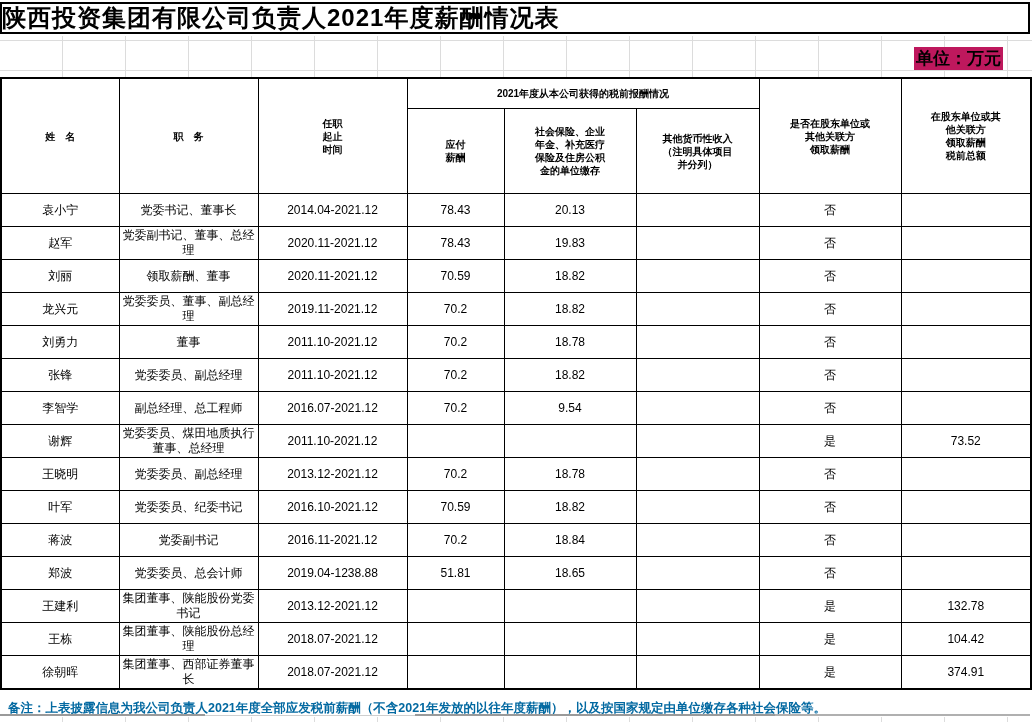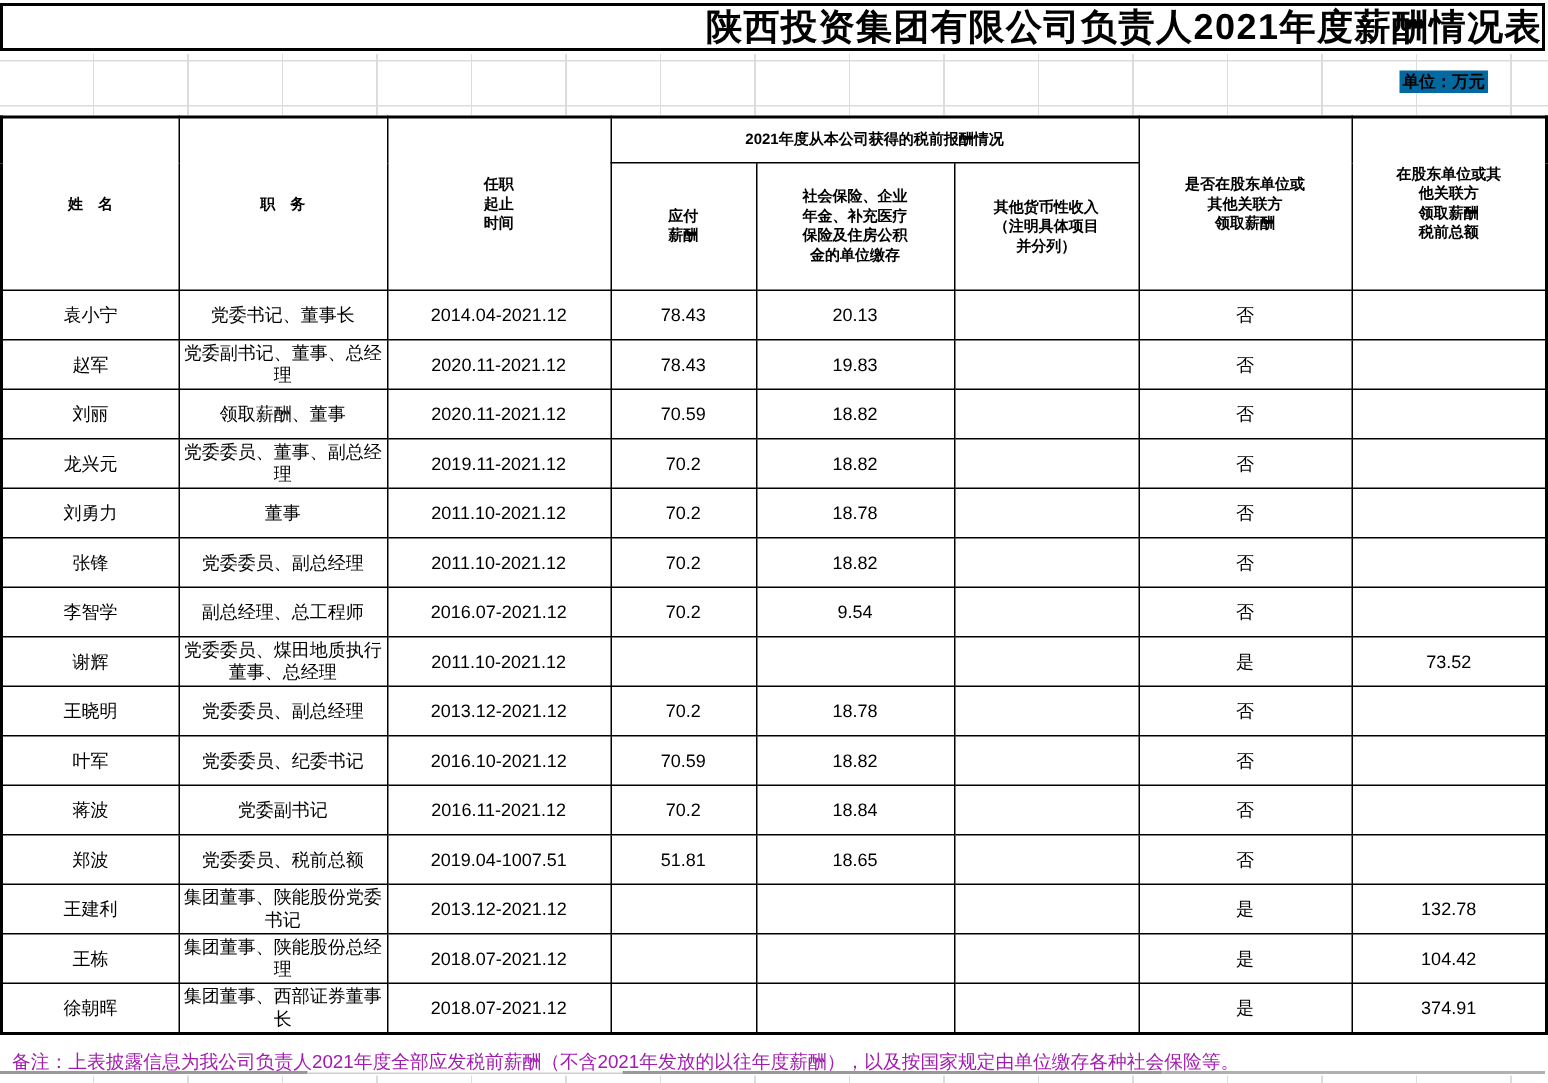--- a/index.html
+++ b/index.html
@@ -12,27 +12,27 @@
   .gridband {
     position:absolute; left:0; right:0; pointer-events:none;
     background-image:repeating-linear-gradient(to right,
       transparent 0, transparent 62px, #dcdcdc 62px, #dcdcdc 63px);
   }
   .hline { position:absolute; left:0; right:0; height:1px; background:#dcdcdc; }
 
   .title-box {
     position:absolute; top:2px; left:0; width:1026px; height:28px;
     border:2px solid #000; background:#fff;
-    display:flex; align-items:center; justify-content:flex-end;
+    display:flex; align-items:center; justify-content:flex-start;
     font-size:24px; font-weight:bold; letter-spacing:1px;
     font-family:"Liberation Sans","DejaVu Sans",sans-serif;
   }
   .unit-label {
-    position:absolute; top:47px; right:40px;
-    font-size:11px; font-weight:bold; background:#0369a1; padding:0 2px;
+    position:absolute; top:47px; right:29px;
+    font-size:17px; font-weight:bold; background:#be185d; padding:0 2px;
   }
 
   table.salary {
     position:absolute; top:77px; left:0; width:1030px;
     border-collapse:collapse; table-layout:fixed; background:#fff;
     border:2px solid #000;
   }
   .salary th, .salary td {
     border:1px solid #000; text-align:center; vertical-align:middle;
     overflow:hidden; padding:1px 2px;
@@ -41,21 +41,21 @@
     font-weight:bold; font-size:10px; line-height:1.3;
   }
   .preline { white-space:pre-line; }
   tr.h1 th.group-header { height:27px; }
   tr.h2 th { height:82px; }
   .salary tbody td {
     font-size:12px; line-height:1.25; height:30px;
   }
   .note {
     position:absolute; top:700px; left:8px; right:8px;
-    font-size:12.5px; font-weight:normal; color:#a21caf; background:#fff;
+    font-size:12.5px; font-weight:bold; color:#0369a1; background:#fff;
   }
   .bottom-seg { position:absolute; }
 </style>
 </head>
 <body>
 
 <div class="gridband" style="top:36px; height:41px;"></div>
 <div class="hline" style="top:40px;"></div>
 <div class="hline" style="top:70px;"></div>
 <div class="gridband" style="top:713px; height:9px;"></div>
@@ -211,22 +211,22 @@
         <td>党委副书记</td>
         <td>2016.11-2021.12</td>
         <td>70.2</td>
         <td>18.84</td>
         <td></td>
         <td>否</td>
         <td></td>
       </tr>
       <tr>
         <td>郑波</td>
-        <td>党委委员、税前总额</td>
-        <td>2019.04-1007.51</td>
+        <td>党委委员、总会计师</td>
+        <td>2019.04-1238.88</td>
         <td>51.81</td>
         <td>18.65</td>
         <td></td>
         <td>否</td>
         <td></td>
       </tr>
       <tr>
         <td>王建利</td>
         <td>集团董事、陕能股份党委书记</td>
         <td>2013.12-2021.12</td>

